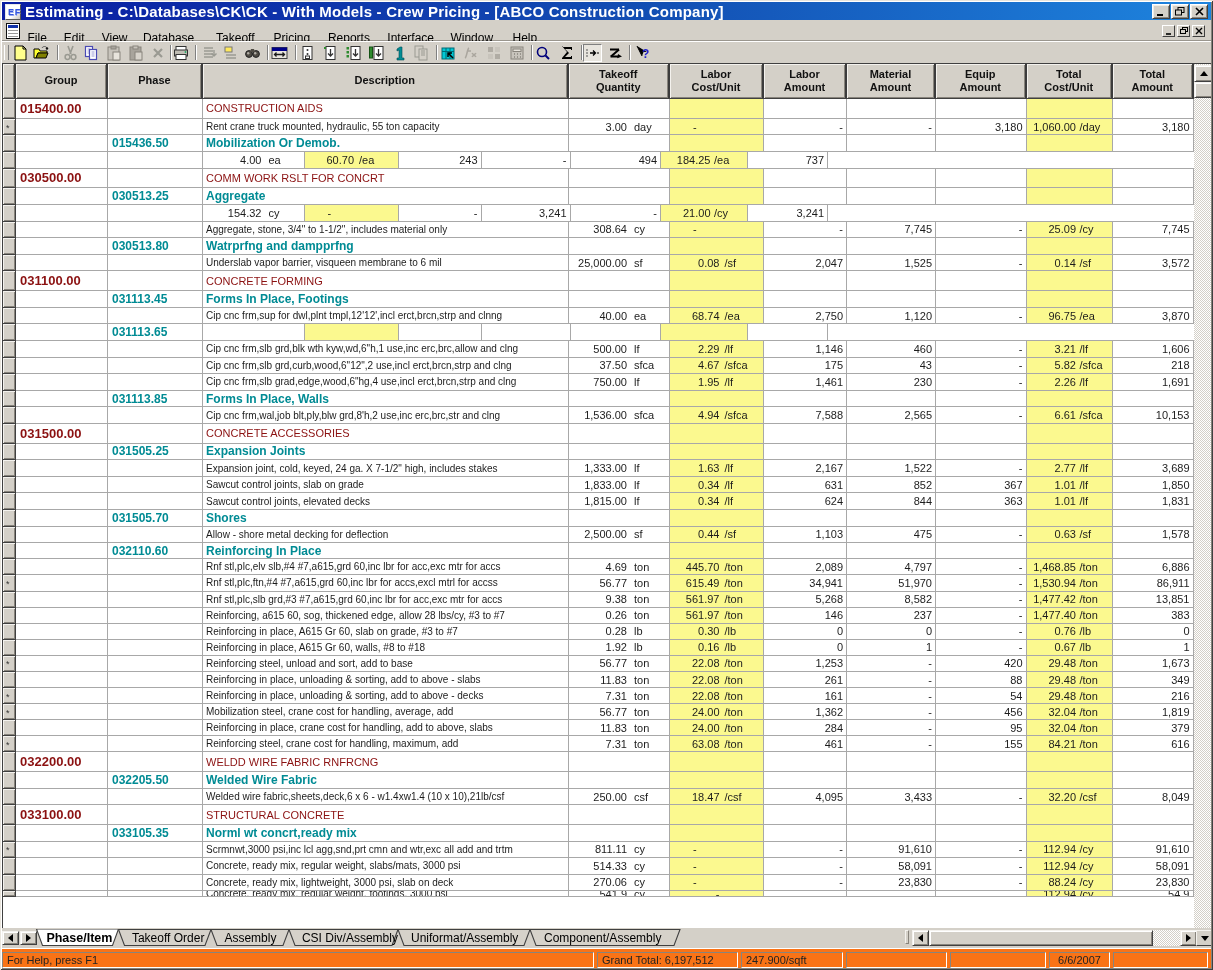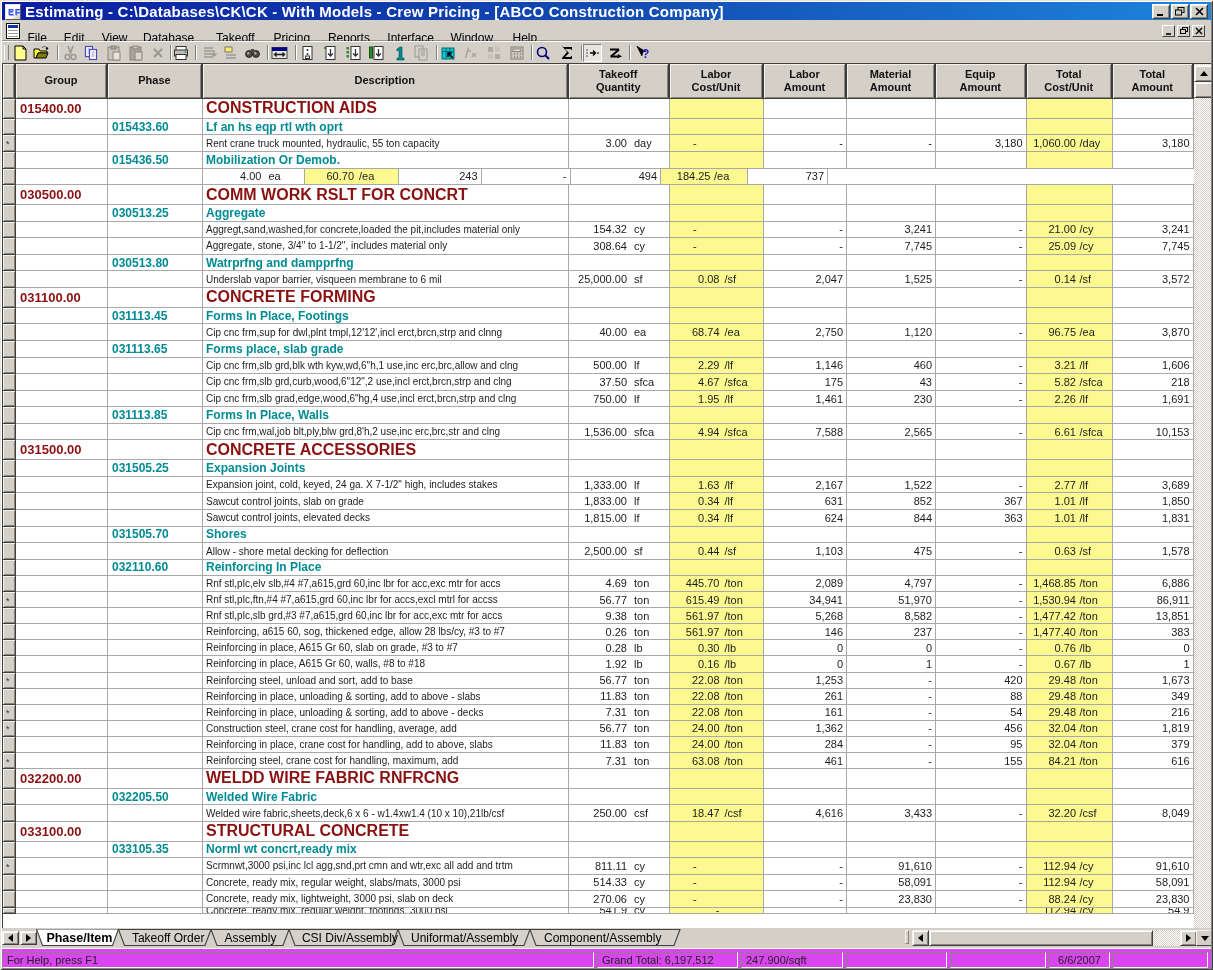--- a/index.html
+++ b/index.html
@@ -39,21 +39,21 @@
 display:flex;align-items:center;justify-content:center;text-align:center;font-size:11px;font-weight:bold;color:#111;line-height:13.5px}
 .gbody{position:relative}
 .row{display:flex;border-bottom:1px solid #a8a8a8;background:#fff}
 .ind{width:13px;flex:0 0 13px;background:#d4d0c8;border-right:1px solid #404040;border-bottom:1px solid #404040;
 box-shadow:inset 1px 1px 0 #f4f2ee,inset -1px -1px 0 #88847c;margin-bottom:-1px;position:relative}
 .ast{position:absolute;left:3px;top:50%;transform:translateY(-42%);font-size:9px;color:#333}
 .c{border-right:1px solid #a8a8a8;overflow:hidden;white-space:nowrap;display:flex;align-items:center}
 .cg{width:92px;flex:0 0 92px;padding-left:4px;font-weight:bold;font-size:13px;color:#8b1111}
 .cp{width:95px;flex:0 0 95px;padding-left:4px;font-weight:bold;font-size:12px;color:#008b94}
 .cd{width:365.5px;flex:0 0 365.5px;padding-left:3px;font-size:10px;color:#1c1c1c}
-.rg .cd{font-weight:bold;font-size:16px;color:#8b1111}
+.rg .cd{font-weight:normal;font-size:11px;color:#8b1111}
 .rp .cd{font-weight:bold;font-size:12px;color:#008b94}
 .cq{width:101.5px;flex:0 0 101.5px;font-size:11px;color:#1c1c1c}
 .cu1{width:94px;flex:0 0 94px;font-size:11px;color:#1c1c1c}
 .cu2{width:86.5px;flex:0 0 86.5px;font-size:11px;color:#1c1c1c}
 .ca{width:83px;flex:0 0 83px;font-size:11px;color:#1c1c1c;justify-content:flex-end;padding-right:3px}
 .ca + .ca{width:89px;flex:0 0 89px}
 .ca + .ca + .ca{width:90.5px;flex:0 0 90.5px}
 .cy{background:#fbf98f}
 .row .ca:last-child{width:80.5px;flex:0 0 80.5px}
 .n{flex:1;text-align:right}
@@ -68,21 +68,21 @@
 .tri-l{width:0;height:0;border:4px solid transparent;border-right:5px solid #000;margin-left:-4px}
 .tri-r{width:0;height:0;border:4px solid transparent;border-left:5px solid #000;margin-right:-4px}
 .vthumb{position:absolute;left:0;top:18px;width:19px;height:16px;background:#d4d0c8;border:1px solid;border-color:#f4f2ee #404040 #404040 #f4f2ee;box-shadow:inset 1px 1px 0 #fff,inset -1px -1px 0 #88847c}
 .tabbar{position:absolute;left:0;top:928px;width:1213px;height:19px;background:#d4d0c8}
 .tnav{position:absolute;width:17px;height:14px;background:#d4d0c8;border:1px solid;border-color:#f4f2ee #404040 #404040 #f4f2ee;box-shadow:inset 1px 1px 0 #fff,inset -1px -1px 0 #88847c;display:flex;align-items:center;justify-content:center}
 .hscroll{position:absolute;left:912px;top:930px;width:285px;height:16px;
 background:repeating-conic-gradient(#fff 0% 25%, #d4d0c8 0% 50%) 0 0/2px 2px}
 .hbtn{position:absolute;top:0;width:17px;height:16px;background:#d4d0c8;border:1px solid;border-color:#f4f2ee #404040 #404040 #f4f2ee;box-shadow:inset 1px 1px 0 #fff,inset -1px -1px 0 #88847c;display:flex;align-items:center;justify-content:center}
 .hthumb{position:absolute;left:17px;top:0;width:224px;height:16px;background:#d4d0c8;border:1px solid;border-color:#f4f2ee #404040 #404040 #f4f2ee;box-shadow:inset 1px 1px 0 #fff,inset -1px -1px 0 #88847c}
 .corner{position:absolute;left:1196px;top:930px;width:17px;height:16px;background:#d4d0c8;border:1px solid;border-color:#f4f2ee #404040 #404040 #f4f2ee;display:flex;align-items:center;justify-content:center}
-.statusbar{position:absolute;left:0;top:948px;width:1213px;height:22px;background:#d946ef;border-top:1px solid #fff;font-size:11px;color:#222}
+.statusbar{position:absolute;left:0;top:948px;width:1213px;height:22px;background:#f97316;border-top:1px solid #fff;font-size:11px;color:#222}
 .sp{position:absolute;top:3px;height:16px;border:1px solid;border-color:#88847c #fff #fff #88847c;padding:1px 4px;white-space:nowrap;overflow:hidden}
 </style></head>
 <body>
 <div class="frame"></div>
 <div class="titlebar">
     <span class="tic"></span>
     <span class="ttext">Estimating - C:\Databases\CK\CK - With Models - Crew Pricing - [ABCO Construction Company]</span>
 <div class="tbtns">
       <span class="tbtn">
         <svg width="10" height="9">
@@ -352,33 +352,20 @@
         <div class="c cp"></div>
         <div class="c cd">CONSTRUCTION AIDS</div>
         <div class="c cq"></div>
         <div class="c cy cu1"></div>
         <div class="c ca"></div>
         <div class="c ca"></div>
         <div class="c ca"></div>
         <div class="c cy cu2"></div>
         <div class="c ca"></div>
       </div>
-<div class="row rp" style="height:16.6px">
-        <div class="ind"></div>
-        <div class="c cg"></div>
-        <div class="c cp">015433.60</div>
-        <div class="c cd">Lf an hs eqp rtl wth oprt</div>
-        <div class="c cq"></div>
-        <div class="c cy cu1"></div>
-        <div class="c ca"></div>
-        <div class="c ca"></div>
-        <div class="c ca"></div>
-        <div class="c cy cu2"></div>
-        <div class="c ca"></div>
-      </div>
 <div class="row rd" style="height:16.6px">
         <div class="ind">
           <span class="ast">*</span>
         </div>
         <div class="c cg"></div>
         <div class="c cp"></div>
         <div class="c cd">Rent crane truck mounted, hydraulic, 55 ton capacity</div>
         <div class="c cq">
           <span class="n">3.00</span>
           <span class="u">day</span>
@@ -453,21 +440,20 @@
         <div class="c ca"></div>
         <div class="c ca"></div>
         <div class="c ca"></div>
         <div class="c cy cu2"></div>
         <div class="c ca"></div>
       </div>
 <div class="row rd" style="height:16.6px">
         <div class="ind"></div>
         <div class="c cg"></div>
         <div class="c cp"></div>
-        <div class="c cd">Aggregt,sand,washed,for concrete,loaded the pit,includes material only</div>
         <div class="c cq">
           <span class="n">154.32</span>
           <span class="u">cy</span>
         </div>
         <div class="c cy cu1">
           <span class="n" style="text-align:center">-</span>
           <span class="u"></span>
         </div>
         <div class="c ca">-</div>
         <div class="c ca">3,241</div>
@@ -580,21 +566,20 @@
         <div class="c cy cu2">
           <span class="n">96.75</span>
           <span class="u">/ea</span>
         </div>
         <div class="c ca">3,870</div>
       </div>
 <div class="row rp" style="height:16.6px">
         <div class="ind"></div>
         <div class="c cg"></div>
         <div class="c cp">031113.65</div>
-        <div class="c cd">Forms place, slab grade</div>
         <div class="c cq"></div>
         <div class="c cy cu1"></div>
         <div class="c ca"></div>
         <div class="c ca"></div>
         <div class="c ca"></div>
         <div class="c cy cu2"></div>
         <div class="c ca"></div>
       </div>
 <div class="row rd" style="height:16.6px">
         <div class="ind"></div>
@@ -1040,21 +1025,21 @@
           <span class="u">/ton</span>
         </div>
         <div class="c ca">216</div>
       </div>
 <div class="row rd" style="height:16.1px">
         <div class="ind">
           <span class="ast">*</span>
         </div>
         <div class="c cg"></div>
         <div class="c cp"></div>
-        <div class="c cd">Construction steel, crane cost for handling, average, add</div>
+        <div class="c cd">Mobilization steel, crane cost for handling, average, add</div>
         <div class="c cq">
           <span class="n">56.77</span>
           <span class="u">ton</span>
         </div>
         <div class="c cy cu1">
           <span class="n">24.00</span>
           <span class="u">/ton</span>
         </div>
         <div class="c ca">1,362</div>
         <div class="c ca">-</div>
@@ -1143,21 +1128,21 @@
         <div class="c cp"></div>
         <div class="c cd">Welded wire fabric,sheets,deck,6 x 6 - w1.4xw1.4 (10 x 10),21lb/csf</div>
         <div class="c cq">
           <span class="n">250.00</span>
           <span class="u">csf</span>
         </div>
         <div class="c cy cu1">
           <span class="n">18.47</span>
           <span class="u">/csf</span>
         </div>
-        <div class="c ca">4,616</div>
+        <div class="c ca">4,095</div>
         <div class="c ca">3,433</div>
         <div class="c ca">-</div>
         <div class="c cy cu2">
           <span class="n">32.20</span>
           <span class="u">/csf</span>
         </div>
         <div class="c ca">8,049</div>
       </div>
 <div class="row rg" style="height:19.8px">
         <div class="ind"></div>

